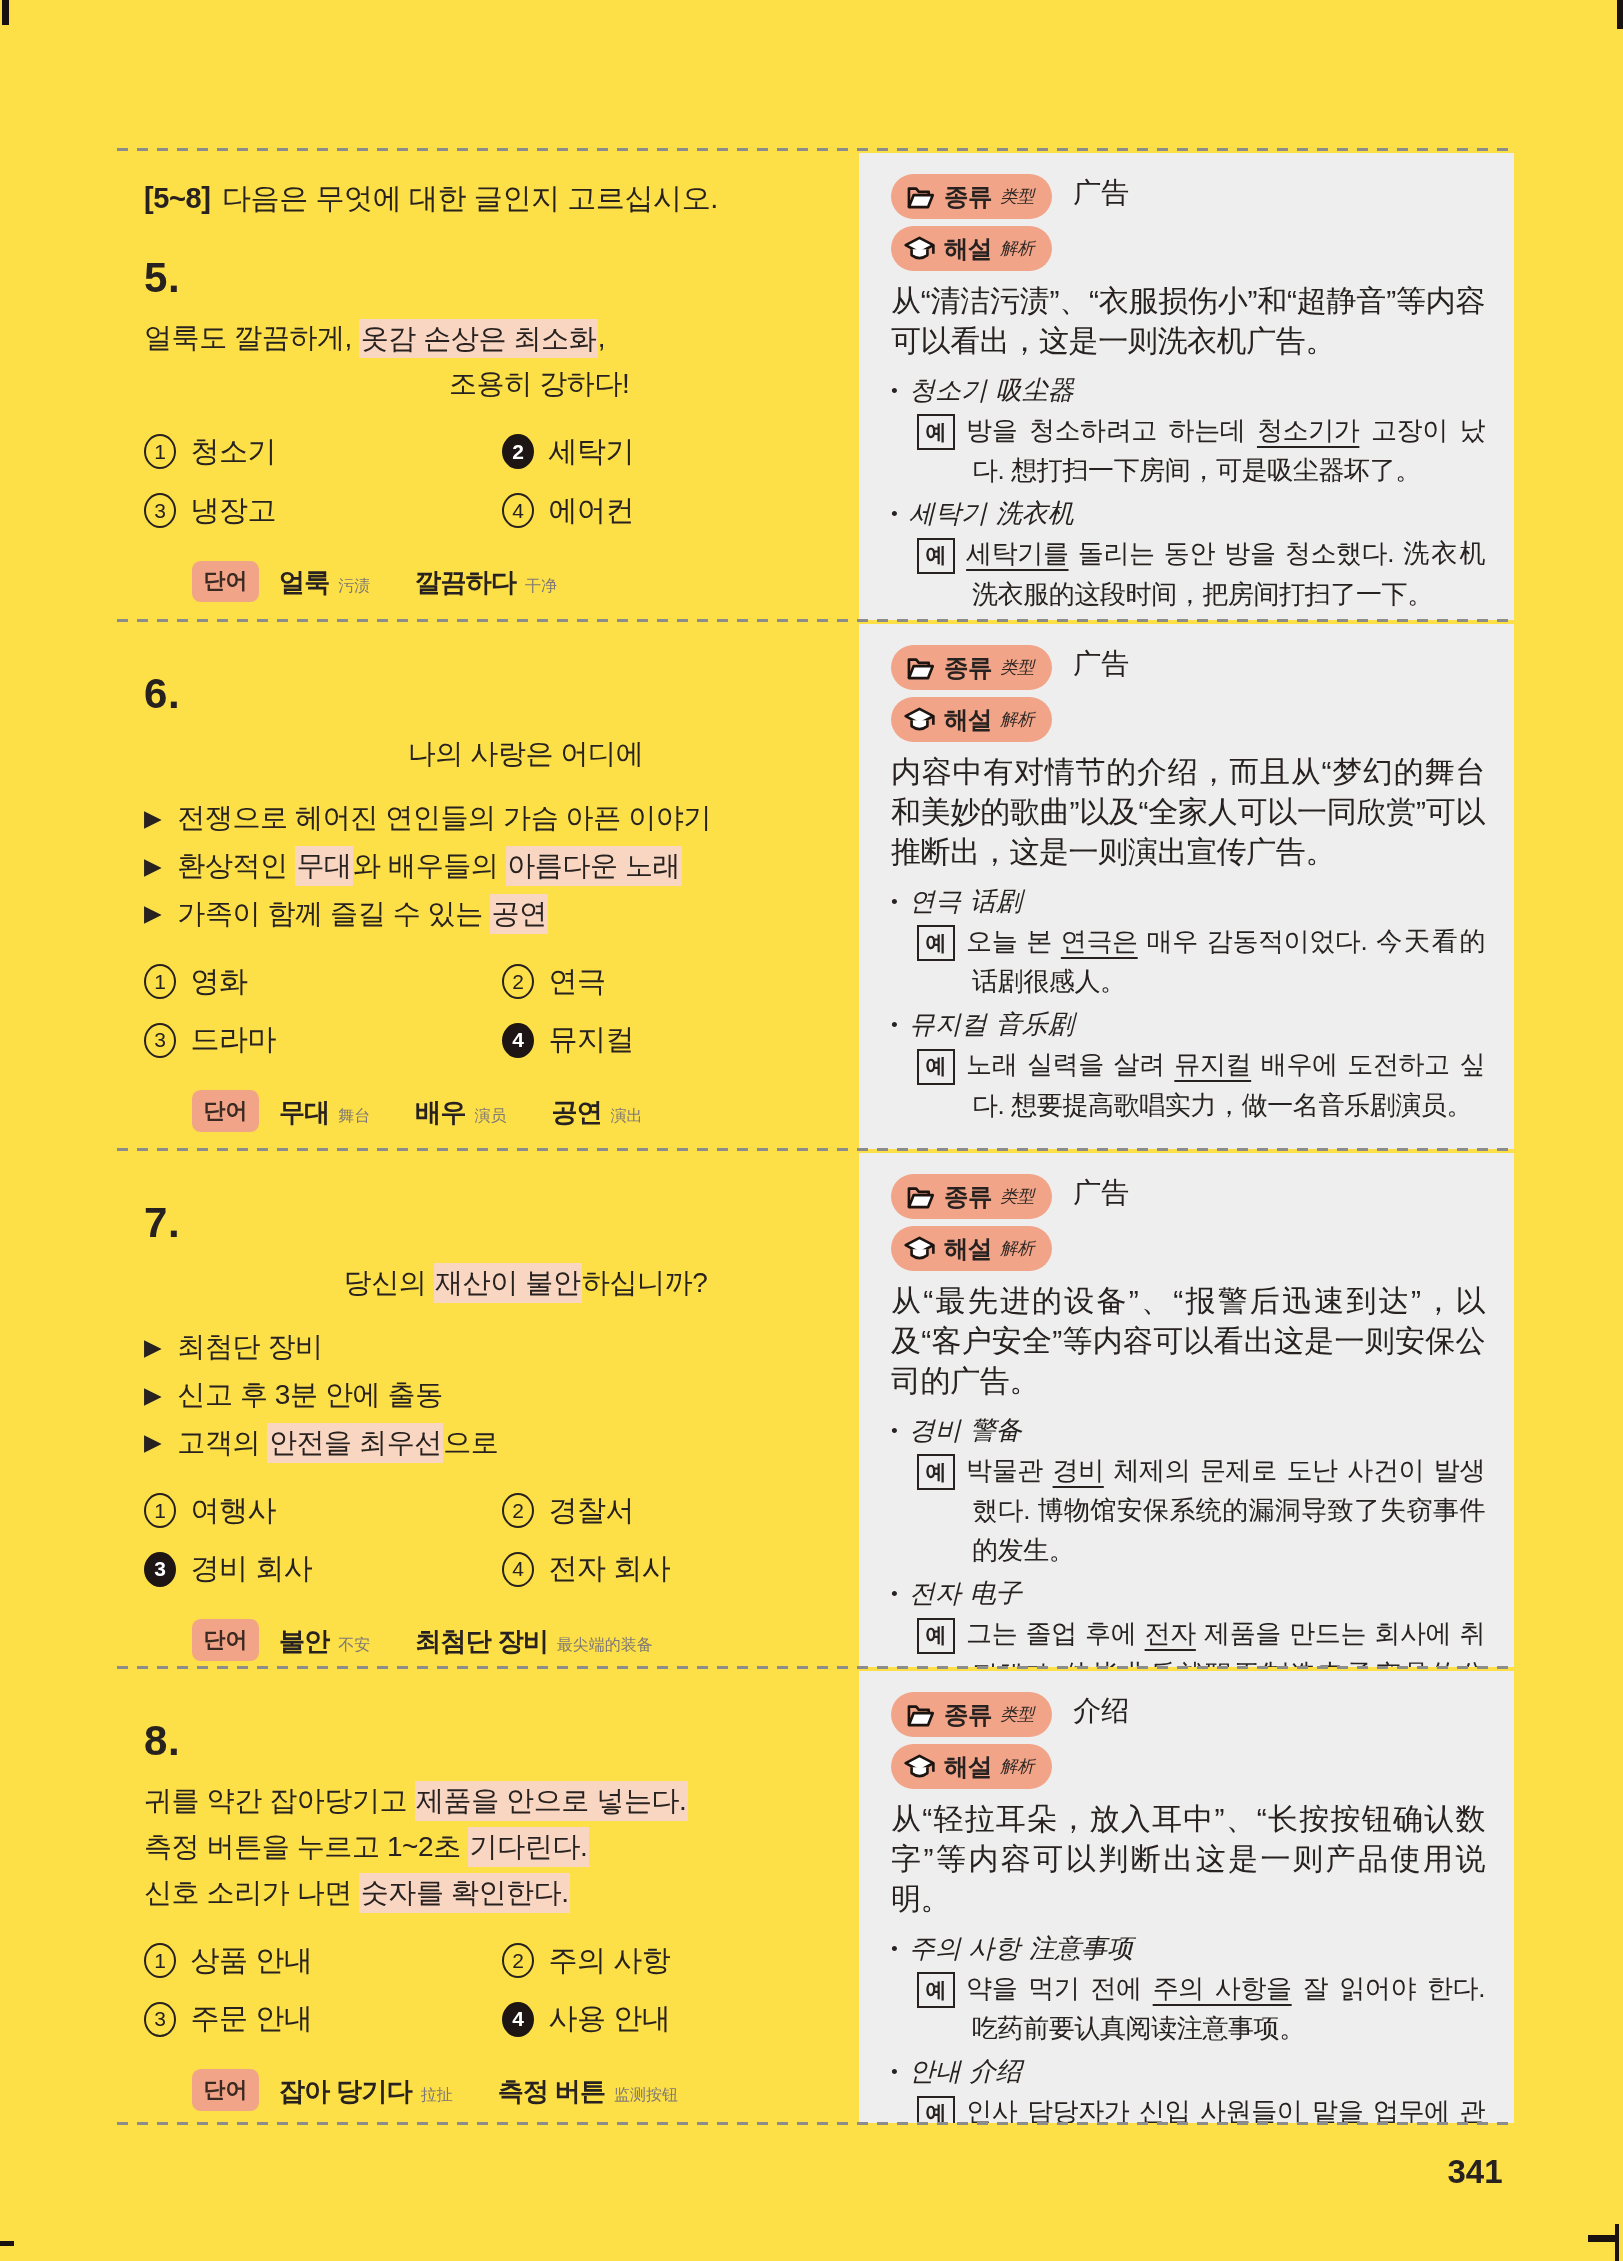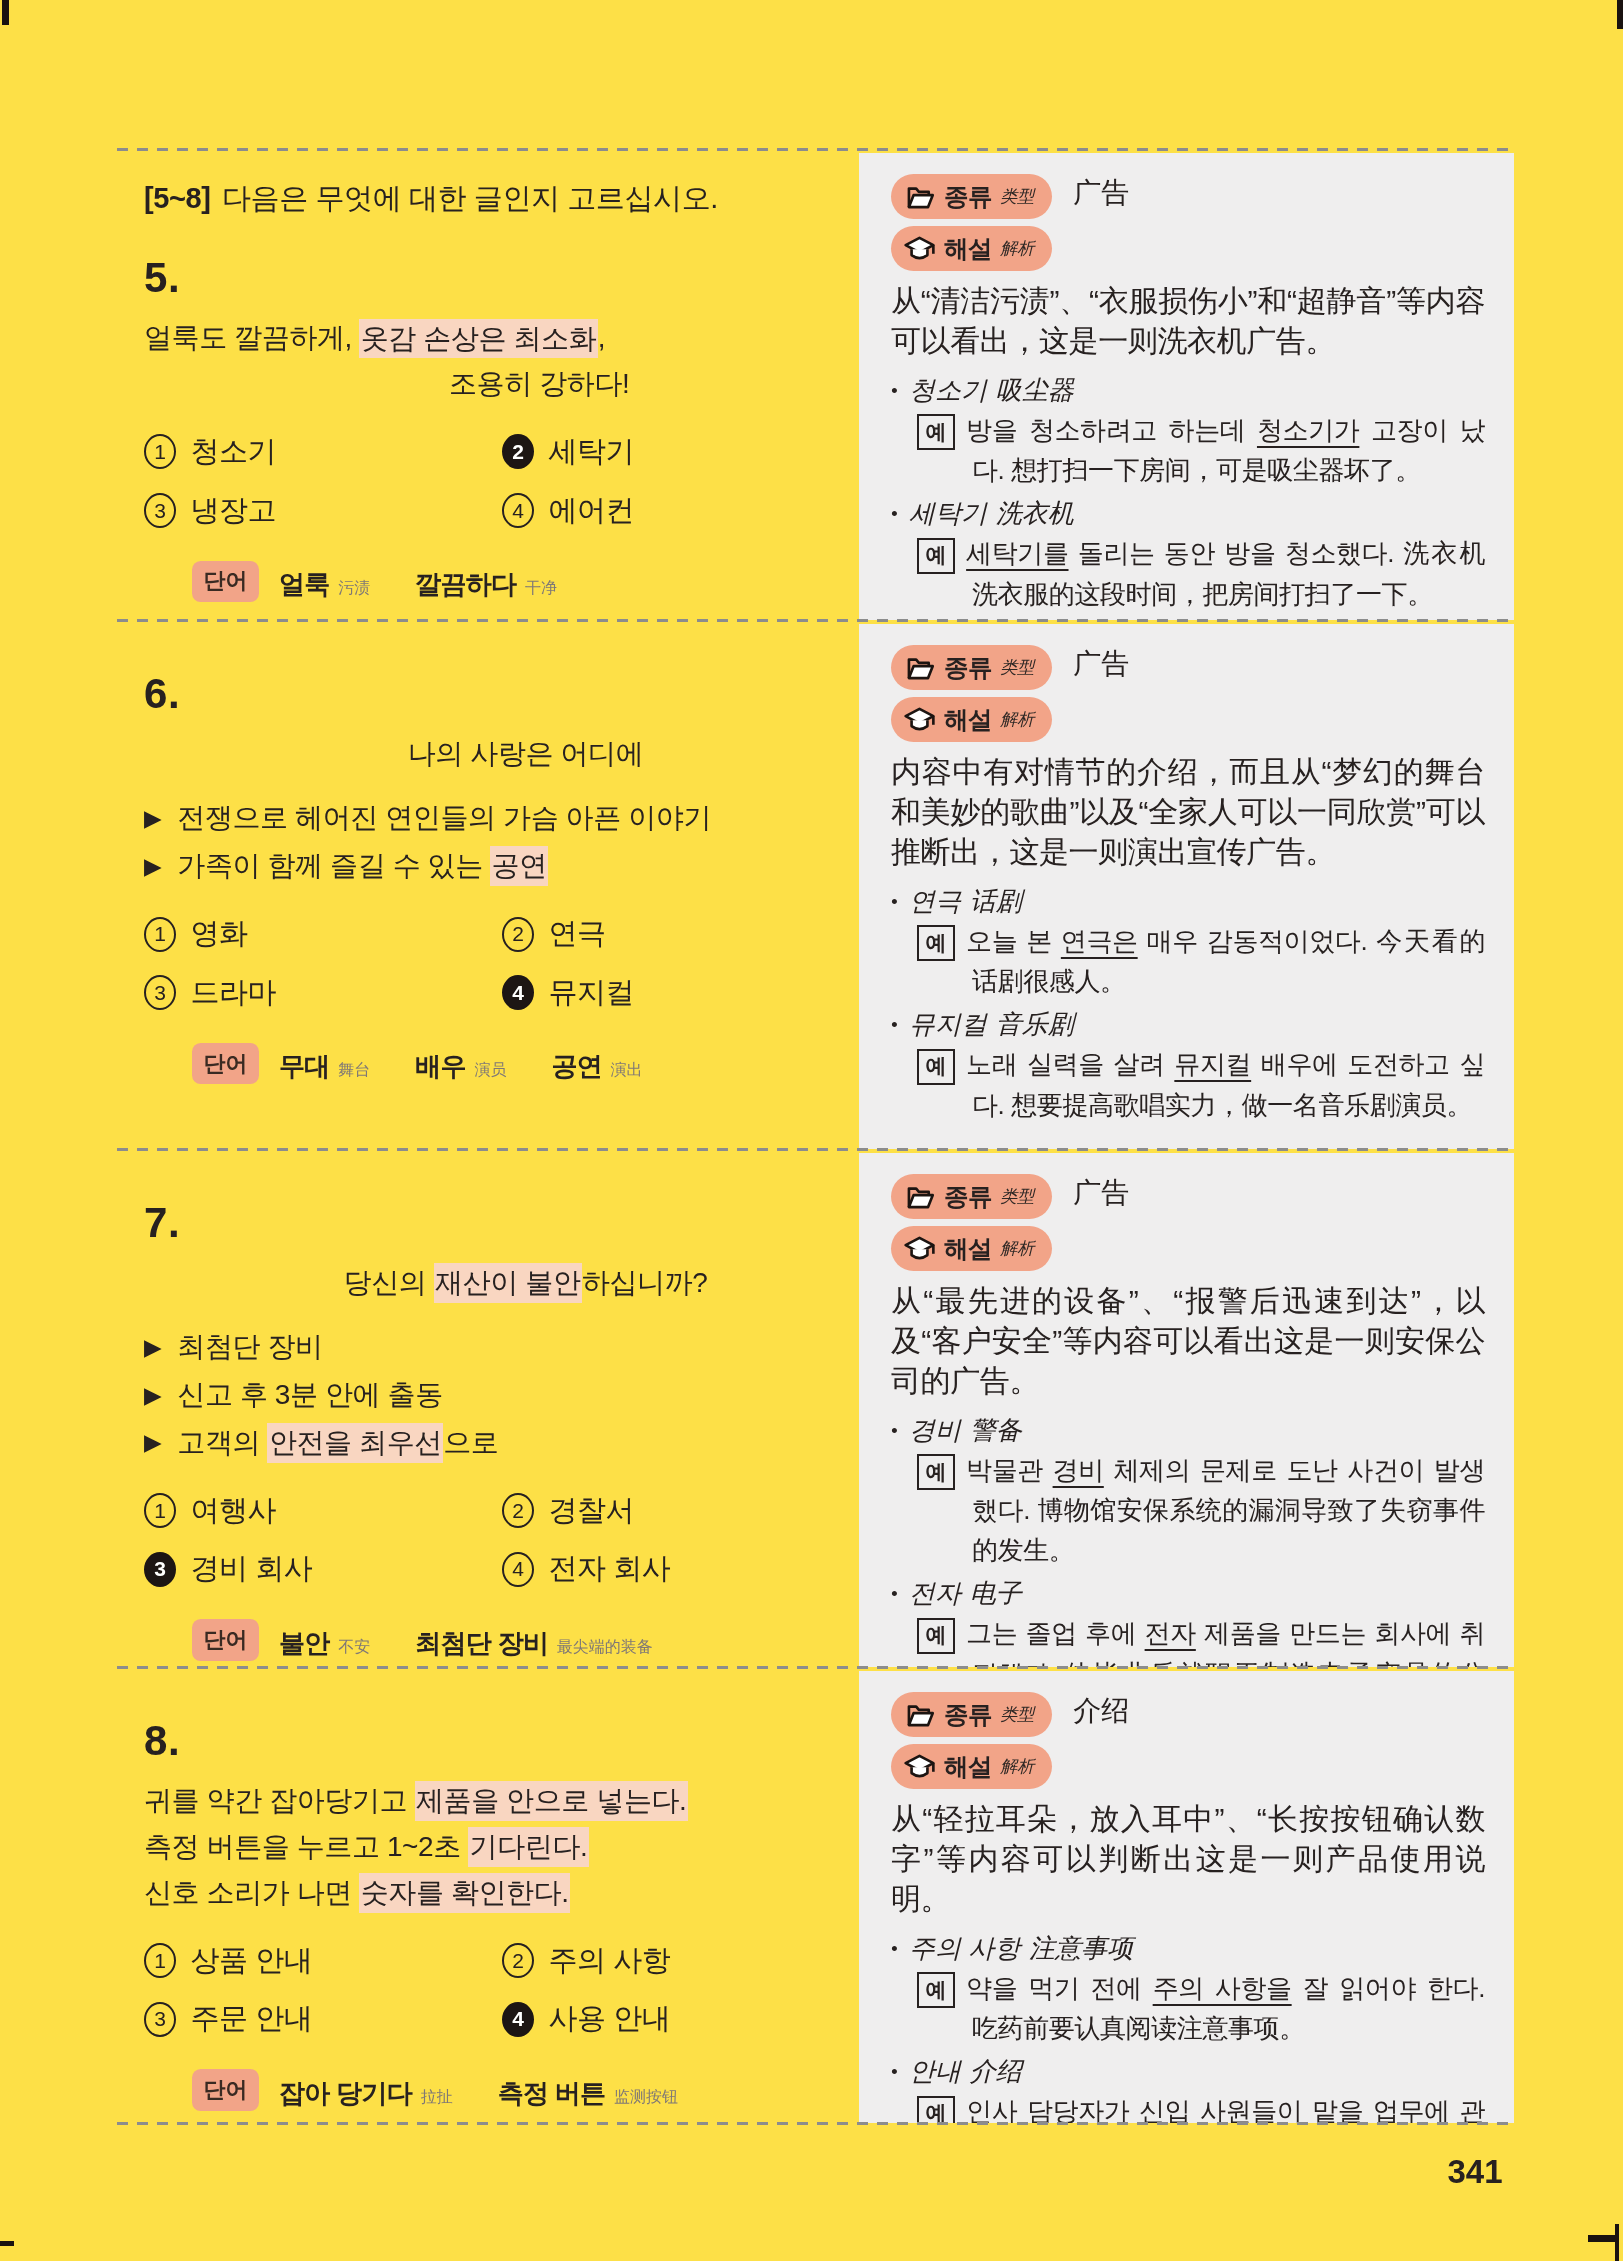--- a/index.html
+++ b/index.html
@@ -48,21 +48,21 @@
   .bullet{font-size:28px;line-height:47px;letter-spacing:-0.4px;}
   .tri{display:inline-block;margin-right:16px;font-size:23px;vertical-align:1.4px;}
 
   .options{display:grid;grid-template-columns:358px auto;row-gap:18.7px;margin-top:24.5px;}
   .opt{display:flex;align-items:center;font-size:29px;letter-spacing:-0.4px;}
   .circle{display:inline-flex;align-items:center;justify-content:center;flex:0 0 auto;
     width:32px;height:35px;border:2.2px solid var(--ink);border-radius:50%;
     font-size:21px;margin-right:14.4px;box-sizing:border-box;}
   .circle.answer{background:#1d1614;border-color:#1d1614;color:#ffffff;font-weight:bold;}
 
-  .words{display:flex;align-items:flex-end;margin-top:33px;padding-left:48px;}
+  .words{display:flex;align-items:center;margin-top:33px;padding-left:48px;}
   .word-badge{flex:0 0 auto;background:var(--peach);color:#3a2a22;font-size:22px;font-weight:bold;
     border-radius:8.6px;padding:5.8px 11.5px;margin-right:20px;margin-top:-2.9px;}
   .word-list{display:flex;flex-wrap:wrap;column-gap:45px;row-gap:21.6px;width:561px;}
   .word{white-space:nowrap;}
   .word b{font-size:26px;font-weight:bold;letter-spacing:-0.7px;}
   .word .zh{font-size:16px;color:var(--zhgray);margin-left:8.6px;}
 
   
   .badge-row{display:flex;align-items:flex-start;margin-bottom:7.2px;}
   .badge{display:inline-flex;align-items:center;background:var(--peach);border-radius:24.5px;
@@ -170,20 +170,21 @@
             <div class="ex"><span class="ex-box">예</span><span class="u">세탁기를</span><span> 돌리는 동안 방을 청소했다. 洗衣机洗衣服的这段时间，把房间打扫了一下。</span></div>
           </div>
         </div>
       </section>
       <section class="section" style="top: 620px; height: 529px;">
         <div class="left-col pad-top">
           <div class="q-num">6.</div>
           <div class="line center title-line"><span>나의 사랑은 어디에</span></div>
           <div class="bullets">
             <div class="bullet"><span class="tri">▶</span><span>전쟁으로 헤어진 연인들의 가슴 아픈 이야기</span></div>
+            <div class="bullet"><span class="tri">▶</span><span>환상적인 </span><span class="hl">무대</span><span>와 배우들의 </span><span class="hl">아름다운 노래</span></div>
             <div class="bullet"><span class="tri">▶</span><span>가족이 함께 즐길 수 있는 </span><span class="hl">공연</span></div>
           </div>
           <div class="options">
             <div class="opt">
               <span class="circle">1</span>
               <span class="opt-label">영화</span>
             </div>
             <div class="opt">
               <span class="circle">2</span>
               <span class="opt-label">연극</span>

